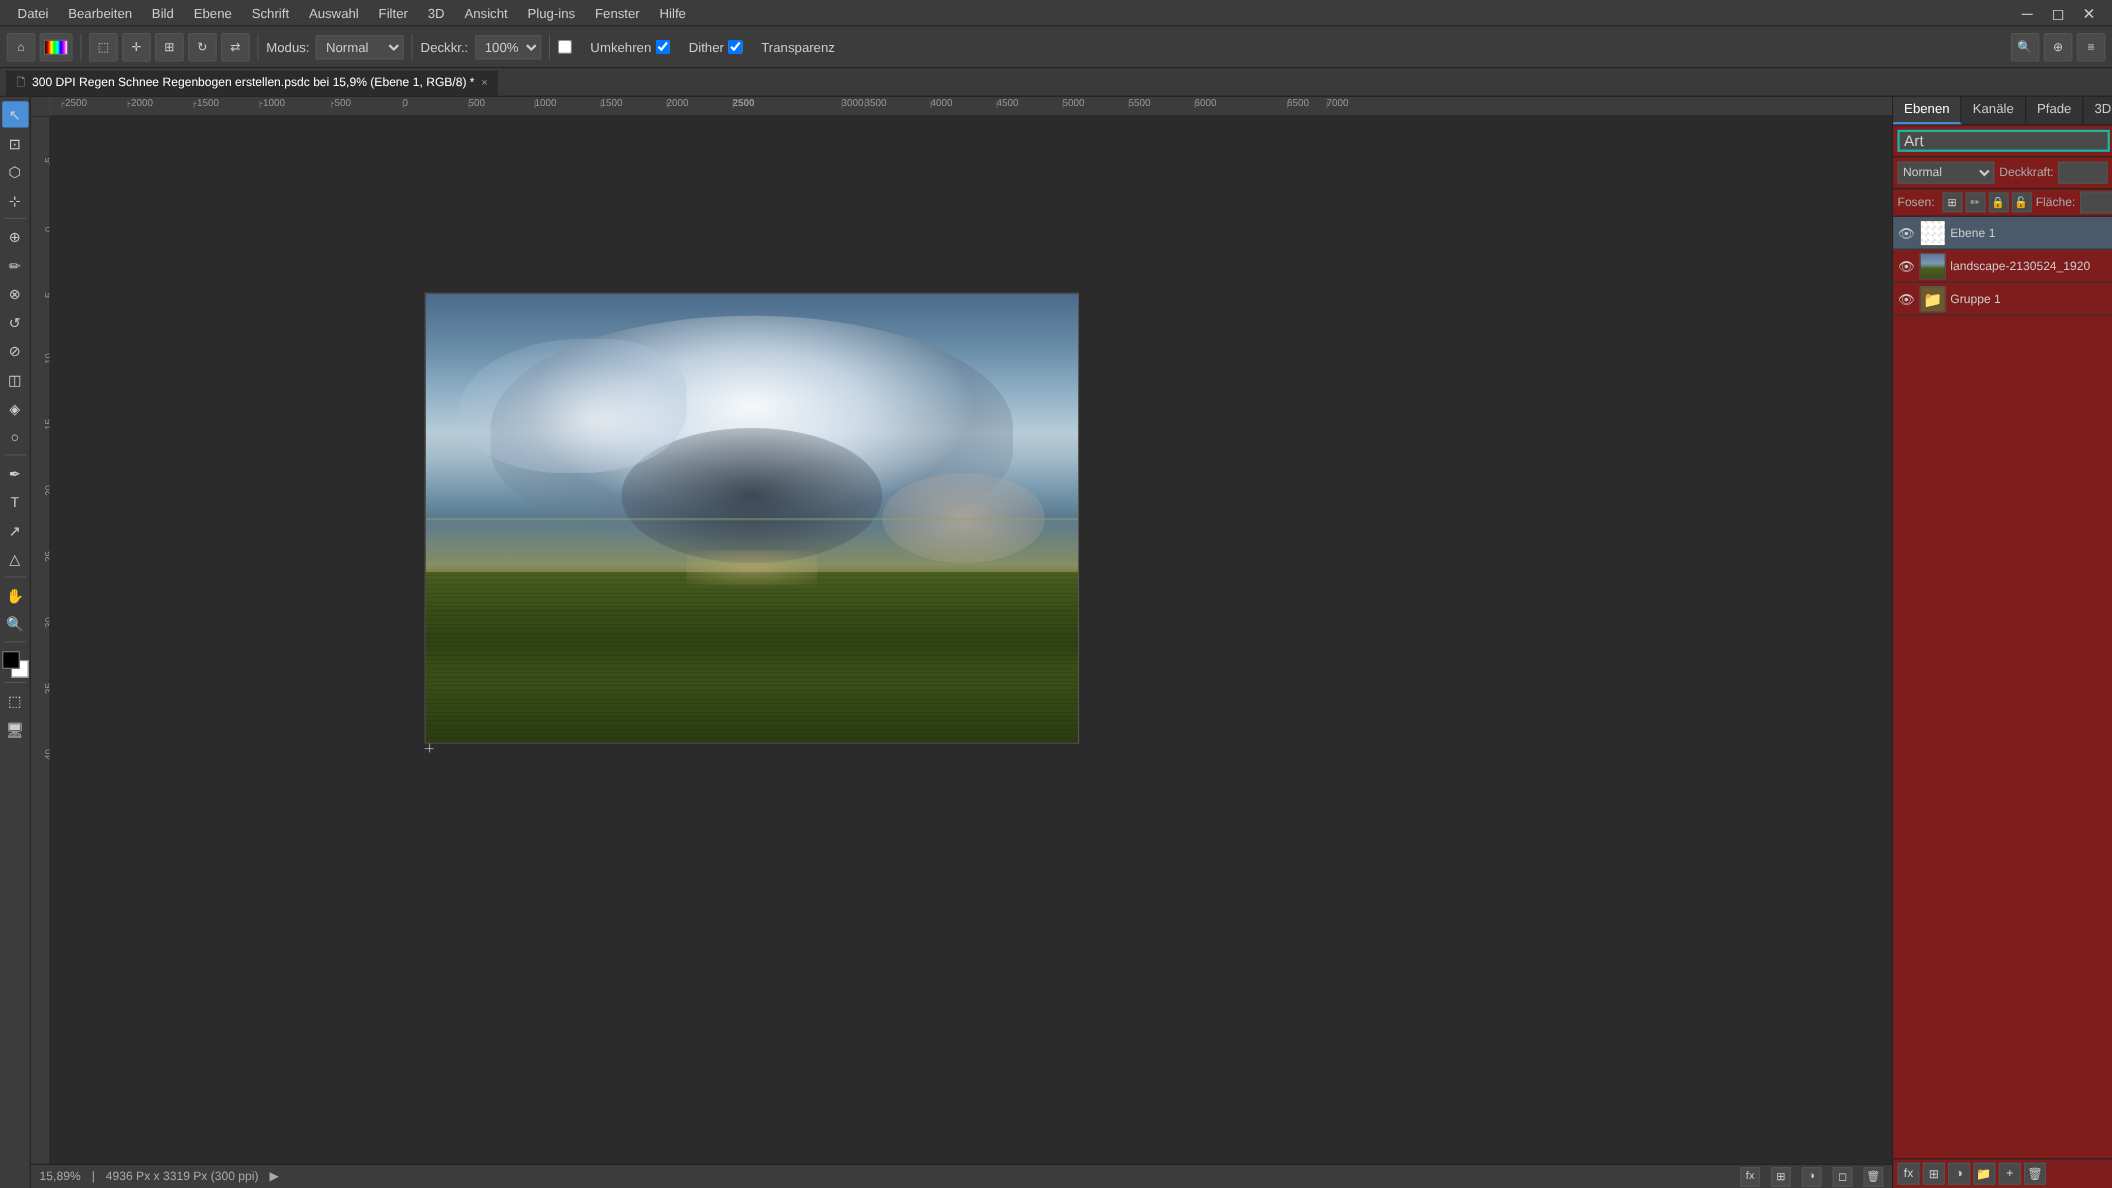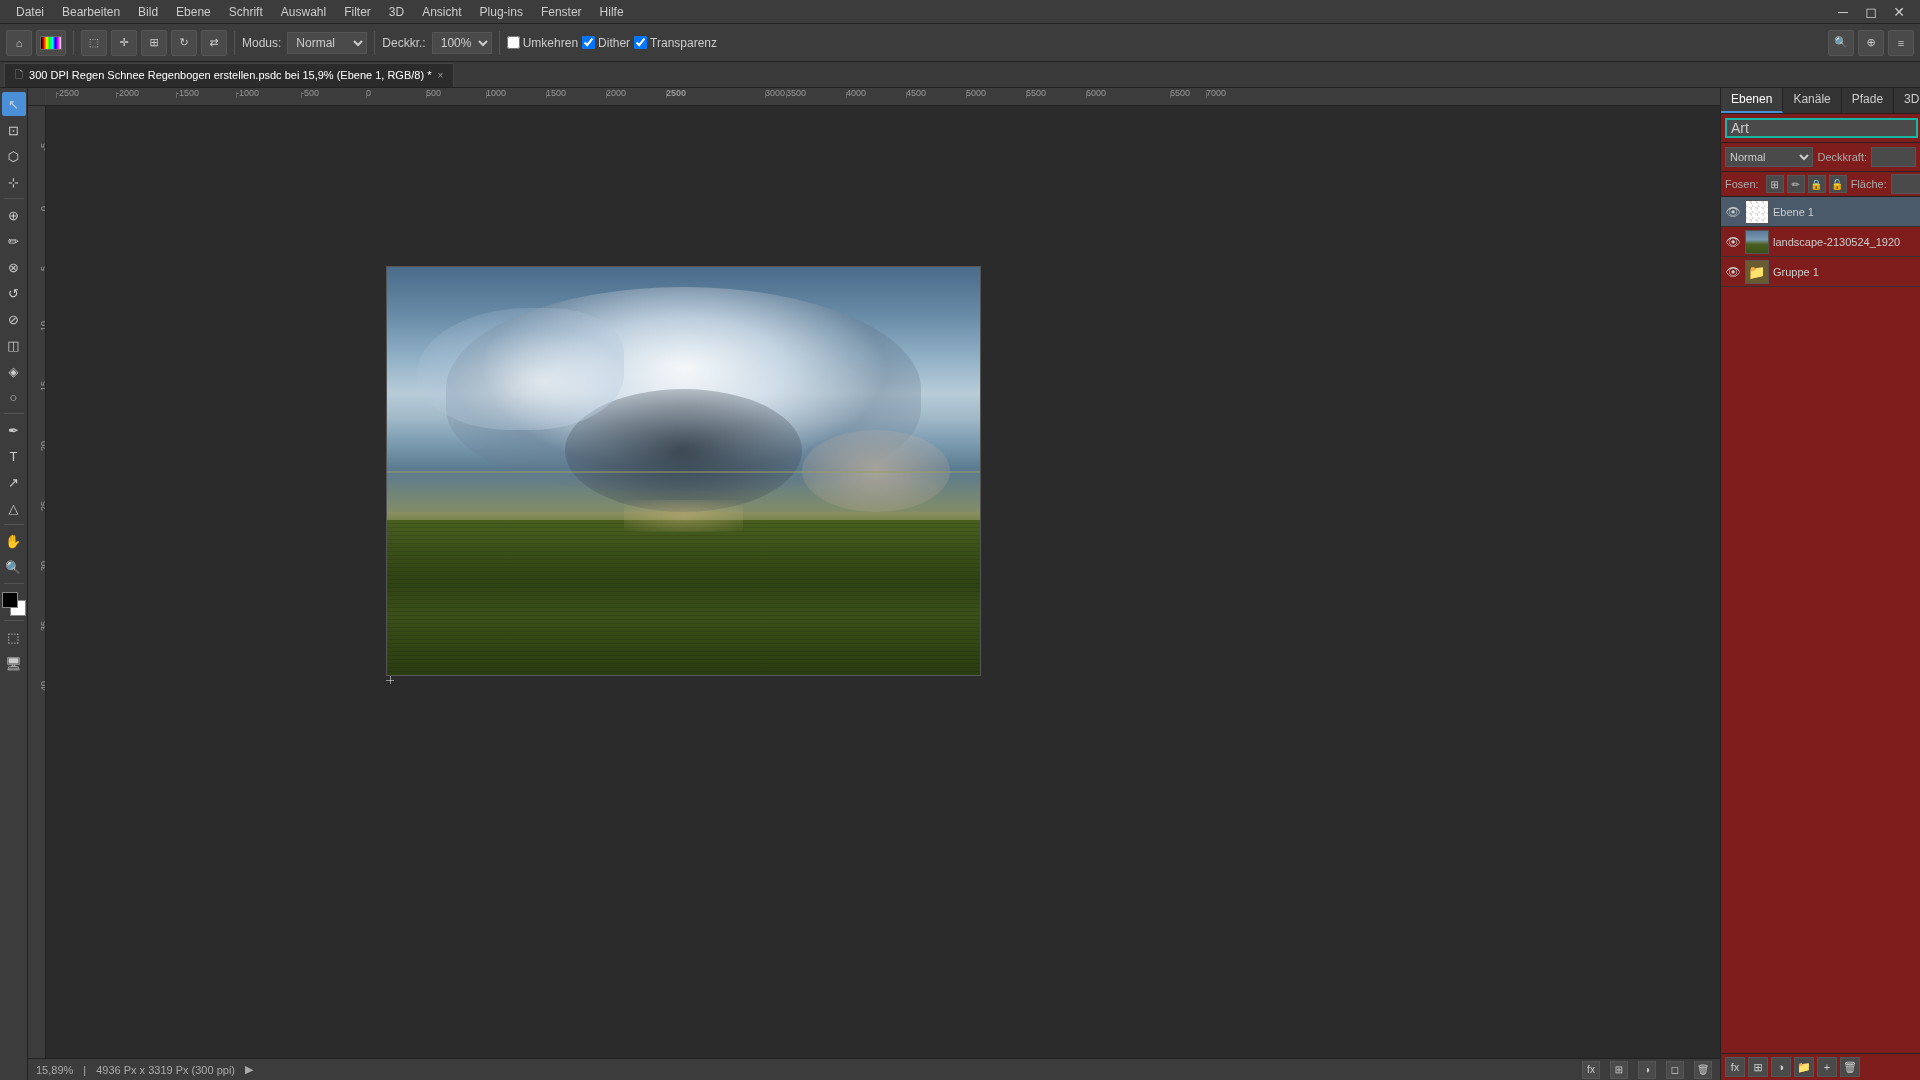--- a/index.html
+++ b/index.html
@@ -73,21 +73,21 @@
       border: 1px solid #555;
       color: #ccc;
       font-size: 12px;
       height: 22px;
       padding: 0 4px;
       cursor: pointer;
     }
     .toolbar-checkbox-group {
       display: flex;
       align-items: center;
-      gap: 3px;
+      gap: 17px;
       font-size: 12px;
       color: #ccc;
     }
     .toolbar-checkbox-group input { margin: 0; }
 
     
     #tabbar {
       background: #3a3a3a;
       height: 26px;
       display: flex;

